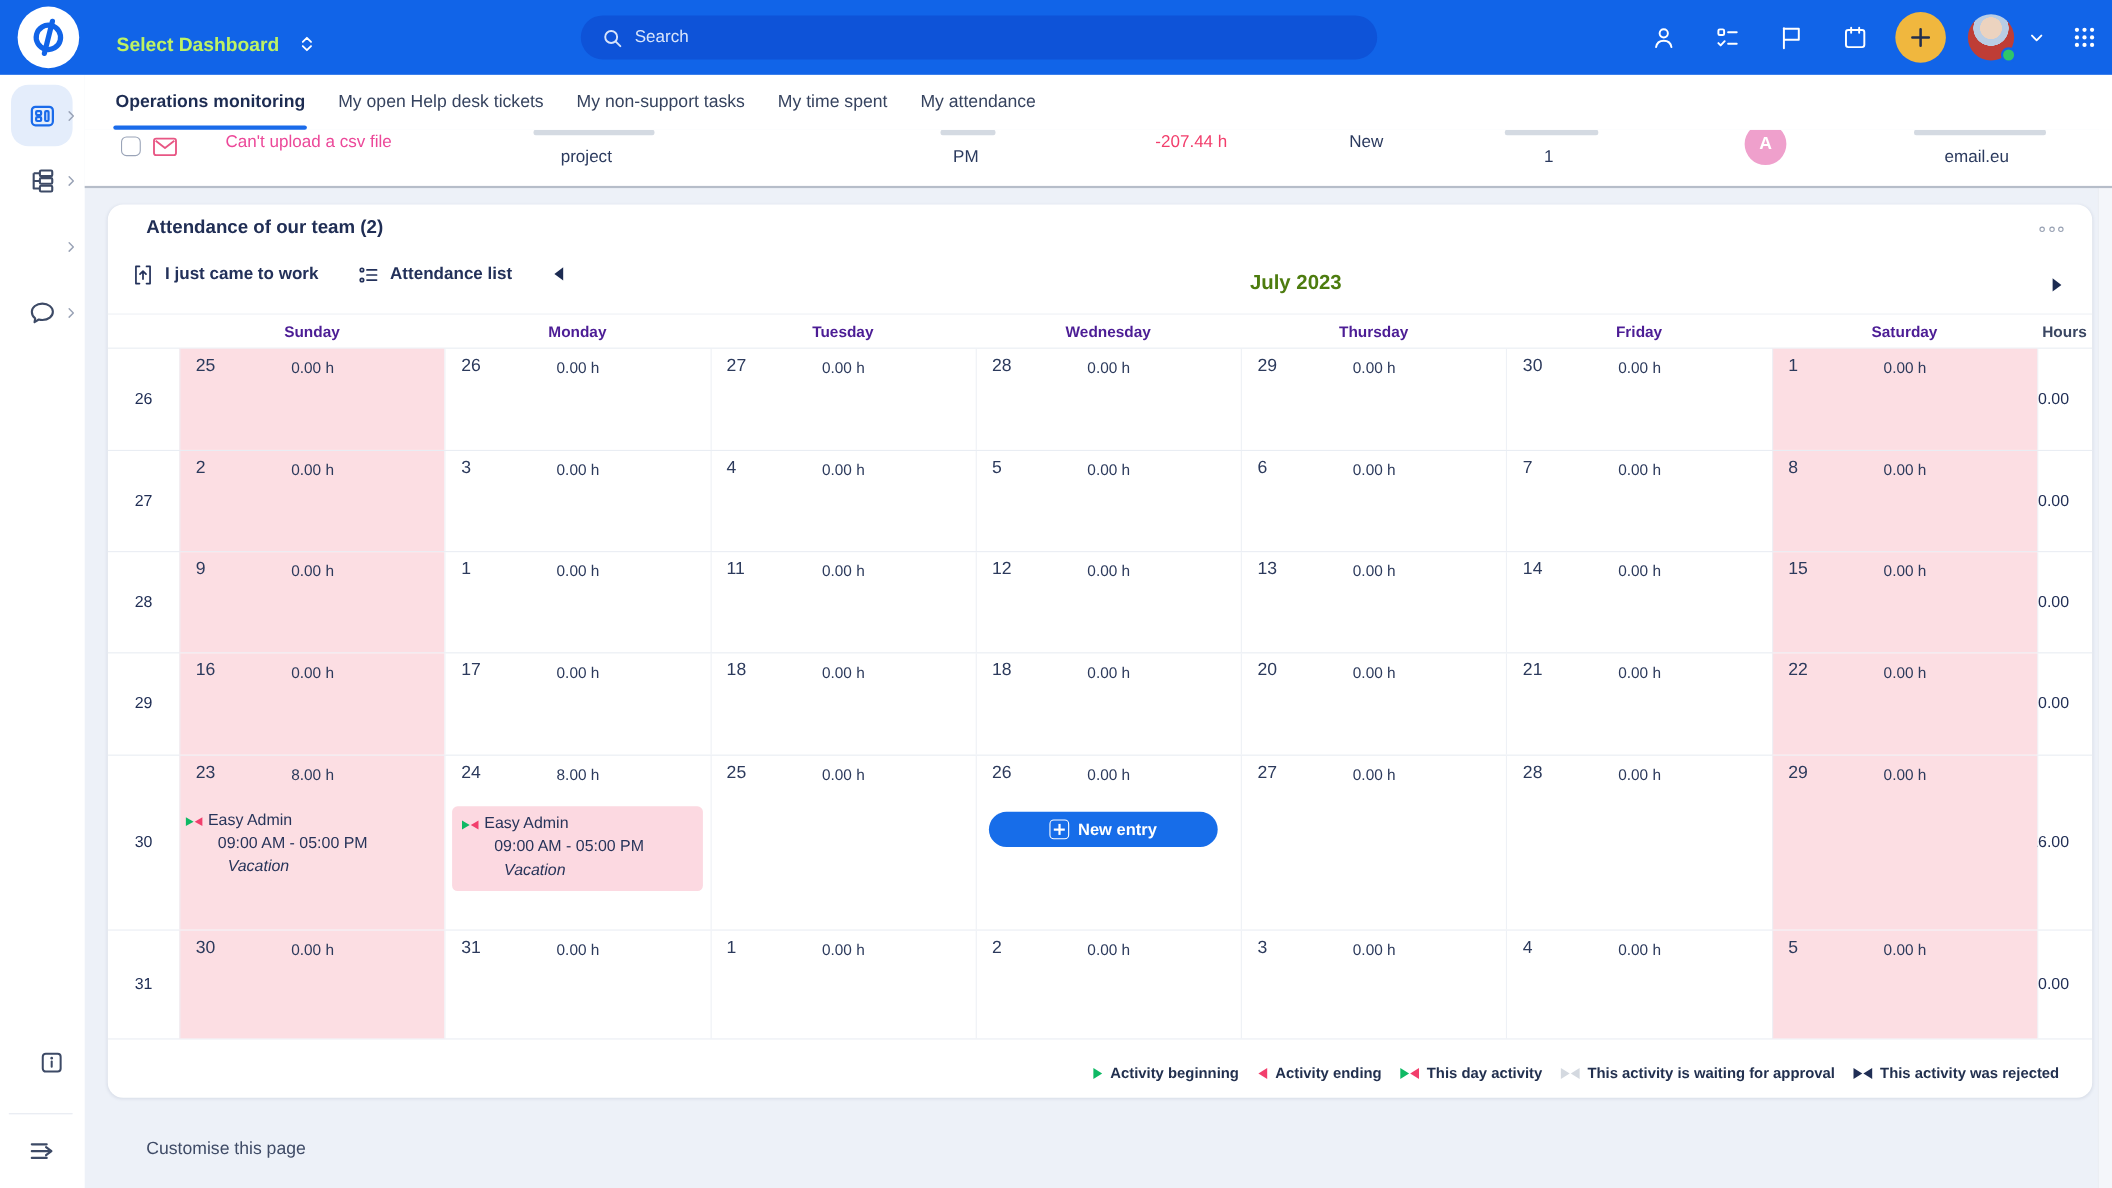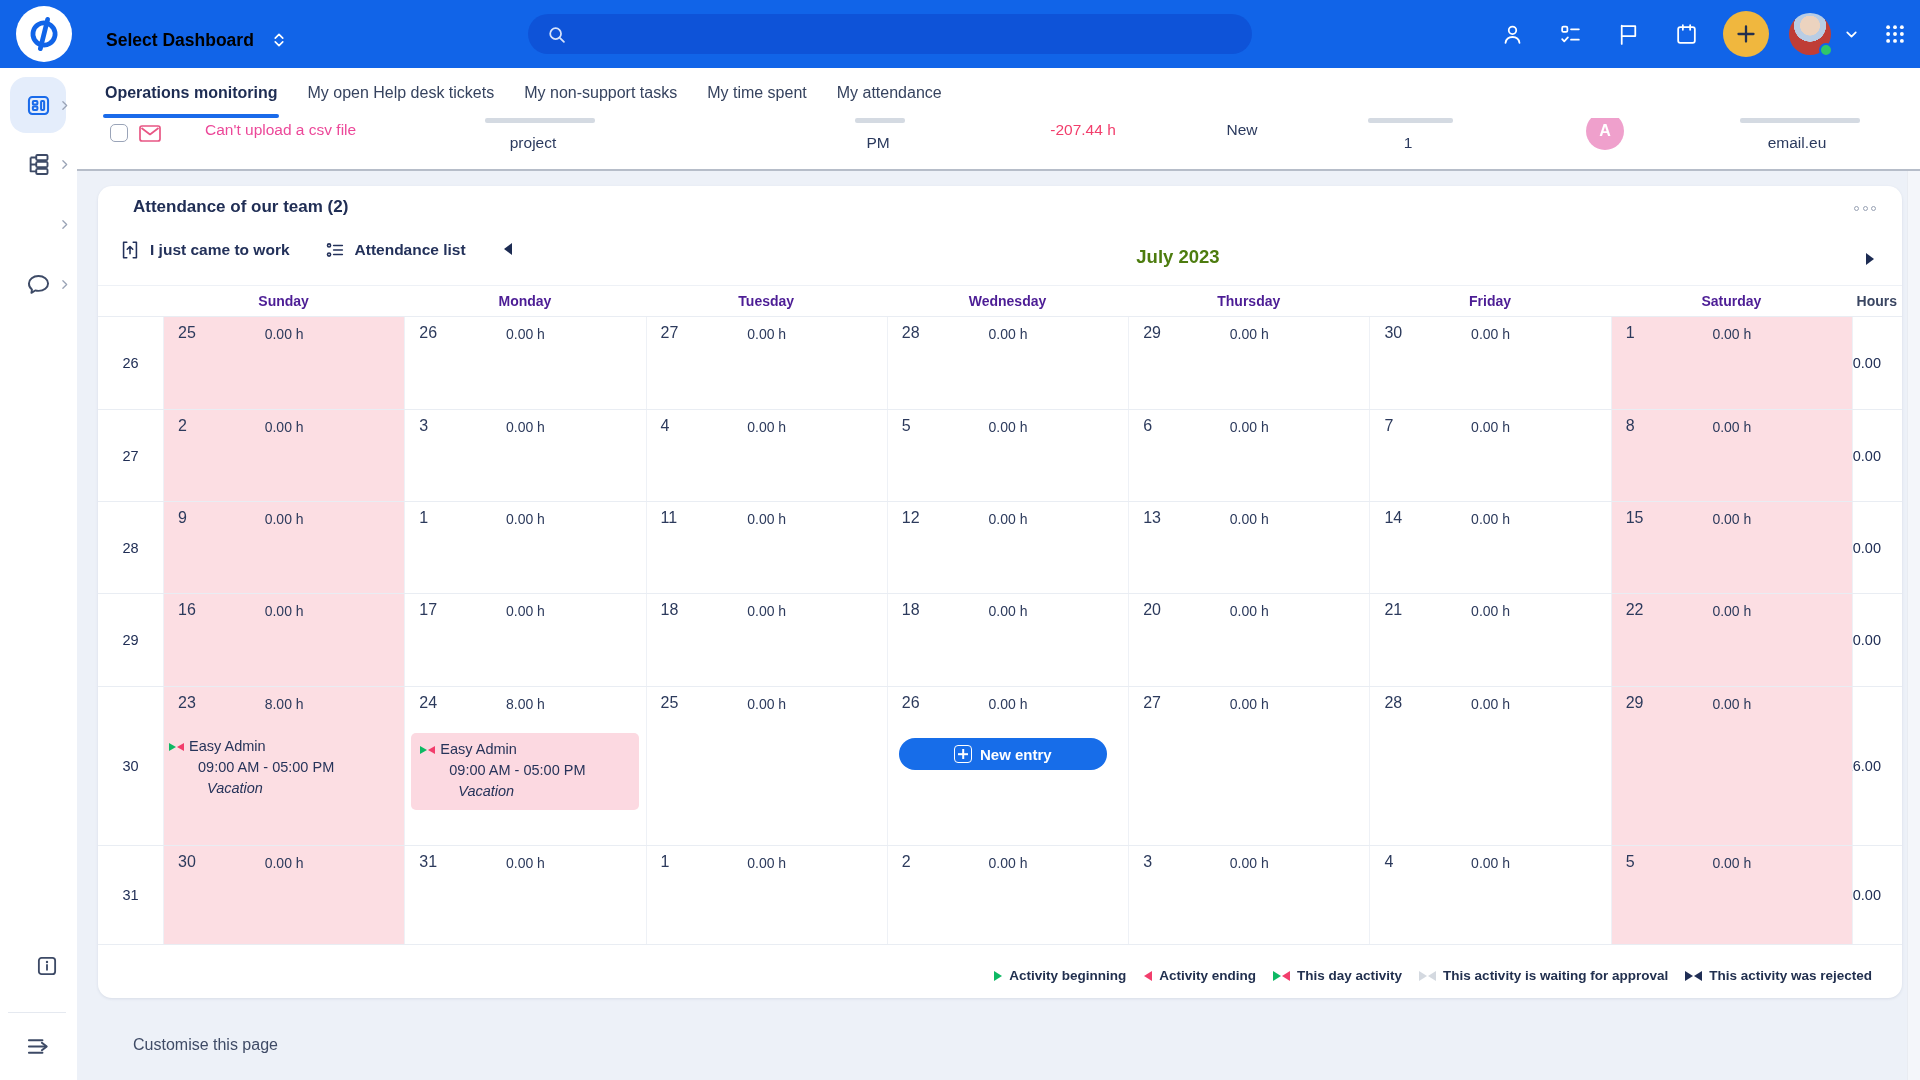--- a/index.html
+++ b/index.html
@@ -2,21 +2,21 @@
 <html><head>
 <meta charset="utf-8">
 <style>
   *{box-sizing:border-box;margin:0;padding:0}
   html,body{width:1920px;height:1080px;overflow:hidden}
   body{font-family:"Liberation Sans",sans-serif;background:#edf1f8;position:relative;color:#23315a}
 
   
   .topbar{position:absolute;left:0;top:0;width:1920px;height:68px;background:#1164e8;z-index:30}
   .logo{position:absolute;left:16px;top:6px;width:56px;height:56px;background:#fff;border-radius:50%;display:flex;align-items:center;justify-content:center;cursor:pointer}
-  .dash-select{position:absolute;left:106px;top:0;height:80px;display:flex;align-items:center;gap:16px;background:none;border:none;color:#000000;font-size:17.5px;font-weight:600;font-family:inherit;cursor:pointer}
+  .dash-select{position:absolute;left:106px;top:0;height:80px;display:flex;align-items:center;gap:16px;background:none;border:none;color:#bef264;font-size:17.5px;font-weight:600;font-family:inherit;cursor:pointer}
   .search{position:absolute;left:528px;top:14px;width:724px;height:40px;border-radius:20px;background:#0e53d8;display:flex;align-items:center;padding:0 18px;gap:10px;cursor:text}
   .search input{flex:1;background:transparent;border:none;outline:none;color:#fff;font-size:15.5px;font-family:inherit}
   .search input::placeholder{color:#d9e5fb}
   .top-icons{position:absolute;right:14px;top:0;height:68px;display:flex;align-items:center}
   .tbtn{background:none;border:none;cursor:pointer;display:flex;align-items:center;justify-content:center;margin-left:33px;padding:0}
   .plusbtn{width:46px;height:46px;border-radius:50%;background:#f0b73e;display:flex;align-items:center;justify-content:center;margin-left:24px;border:none;cursor:pointer}
   .avatar{width:42px;height:42px;border-radius:50%;margin-left:20px;position:relative;cursor:pointer;border:none;padding:0;
           background:radial-gradient(circle at 50% 30%,#ecd3bf 0 27%,#b9cde4 28% 44%,#bf3d36 45% 100%)}
   .avatar .dot{position:absolute;right:-2px;bottom:-2px;width:14px;height:14px;border-radius:50%;background:#2fc66a;border:2.5px solid #1164e8}
   .chevbtn{margin-left:12px}
@@ -121,20 +121,21 @@
     <span>Select Dashboard</span>
     <svg width="18" height="24" viewBox="0 0 24 24" fill="none" stroke="#fff" stroke-width="2.2" stroke-linecap="round" stroke-linejoin="round">
         <path d="M7 9.5l5-5 5 5M7 14.5l5 5 5-5"></path>
       </svg>
   </button>
   <div class="search">
     <svg width="21" height="21" viewBox="0 0 24 24" fill="none" stroke="#d7e3fb" stroke-width="2" stroke-linecap="round">
         <circle cx="11" cy="11" r="6.2"></circle>
         <path d="M15.8 15.8L20.5 20.5"></path>
       </svg>
+    <input placeholder="Search" style="">
   </div>
   <div class="top-icons">
     <button class="tbtn">
       <svg width="25" height="25" viewBox="0 0 24 24" fill="none" stroke="#fff" stroke-width="1.7" stroke-linecap="round">
           <circle cx="12" cy="8" r="3.6"></circle>
           <path d="M5.3 20c.6-3.7 3.3-5.6 6.7-5.6s6.1 1.9 6.7 5.6"></path>
         </svg>
     </button>
     <button class="tbtn">
       <svg width="25" height="25" viewBox="0 0 24 24" fill="none" stroke="#fff" stroke-width="1.7" stroke-linecap="round" stroke-linejoin="round">

